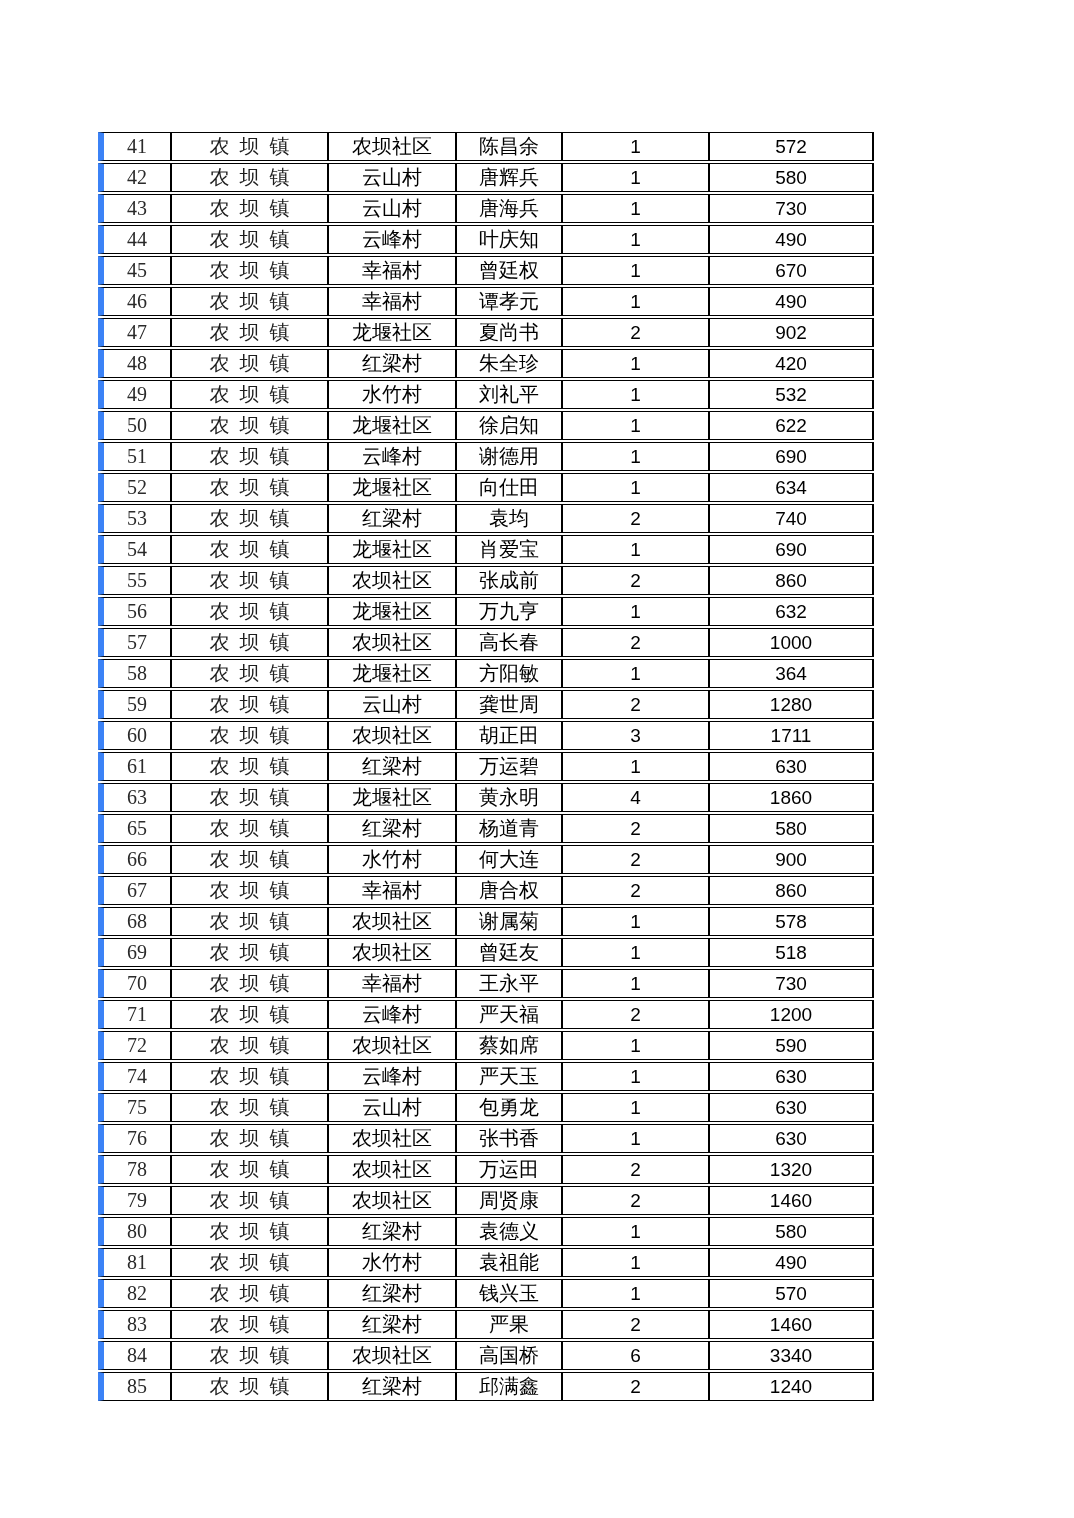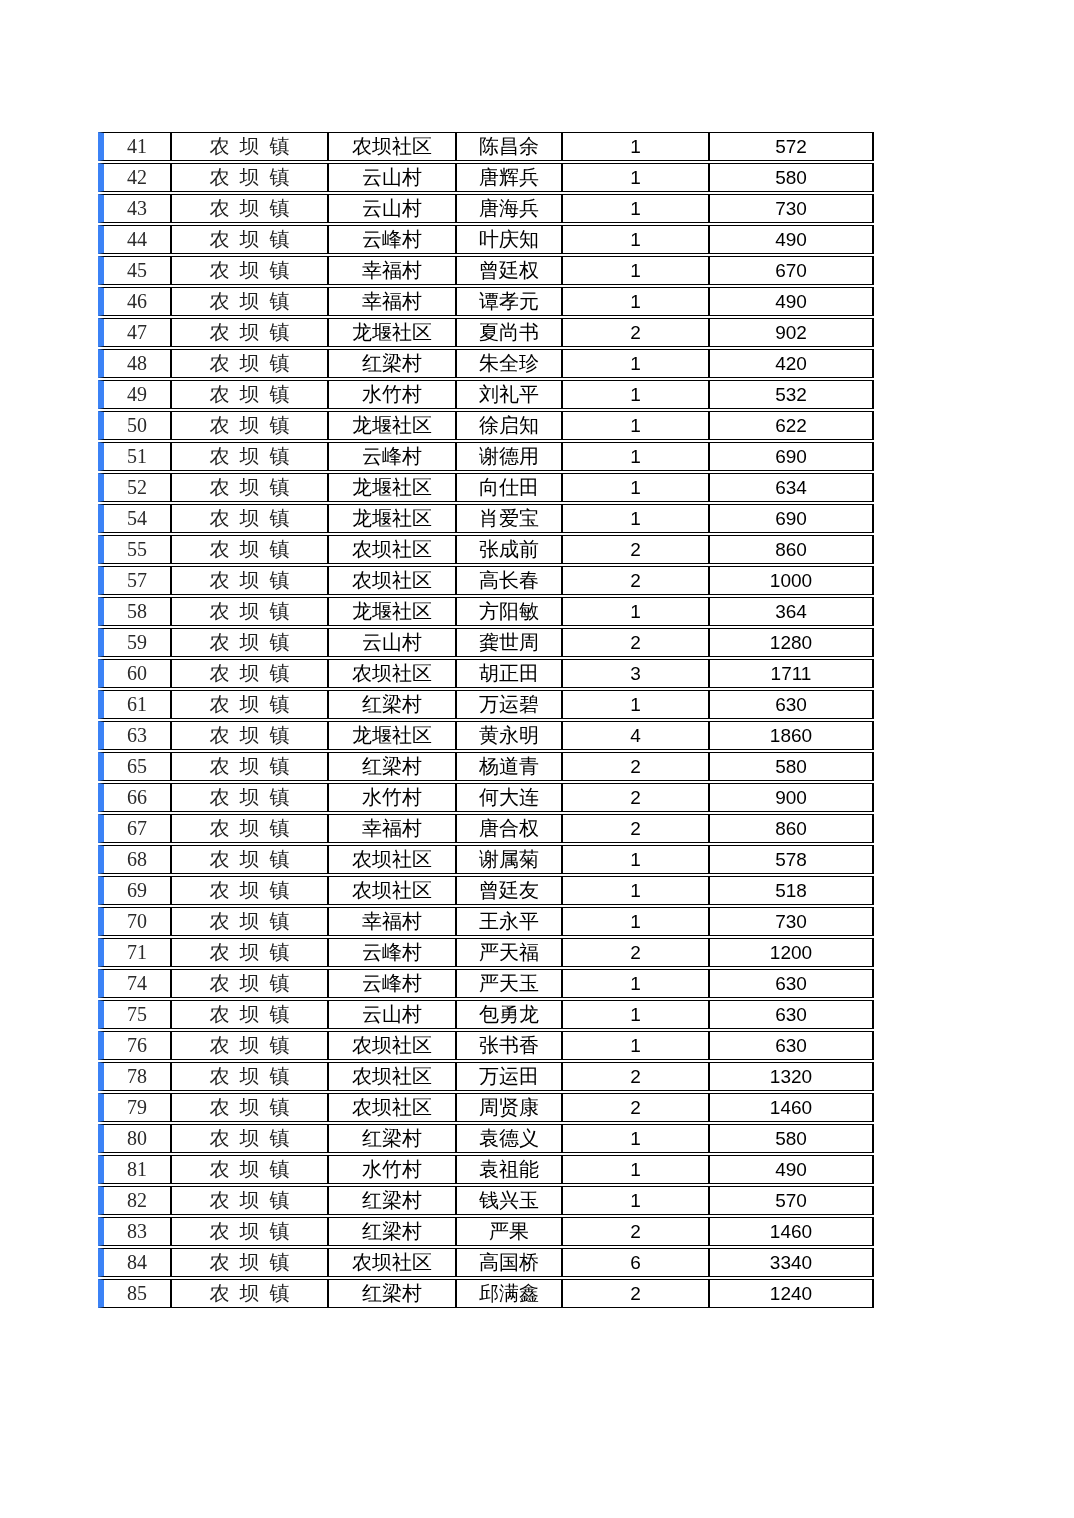--- a/index.html
+++ b/index.html
@@ -166,34 +166,50 @@
   </tr>
       <tr>
     <td class="c-no">52</td>
     <td class="c-town">农坝镇</td>
     <td class="c-village">龙堰社区</td>
     <td class="c-name">向仕田</td>
     <td class="c-count">1</td>
     <td class="c-amount">634</td>
   </tr>
       <tr>
+    <td class="c-no">53</td>
+    <td class="c-town">农坝镇</td>
+    <td class="c-village">红梁村</td>
+    <td class="c-name">袁均</td>
+    <td class="c-count">2</td>
+    <td class="c-amount">740</td>
+  </tr>
+      <tr>
     <td class="c-no">54</td>
     <td class="c-town">农坝镇</td>
     <td class="c-village">龙堰社区</td>
     <td class="c-name">肖爱宝</td>
     <td class="c-count">1</td>
     <td class="c-amount">690</td>
   </tr>
       <tr>
     <td class="c-no">55</td>
     <td class="c-town">农坝镇</td>
     <td class="c-village">农坝社区</td>
     <td class="c-name">张成前</td>
     <td class="c-count">2</td>
     <td class="c-amount">860</td>
+  </tr>
+      <tr>
+    <td class="c-no">56</td>
+    <td class="c-town">农坝镇</td>
+    <td class="c-village">龙堰社区</td>
+    <td class="c-name">万九亨</td>
+    <td class="c-count">1</td>
+    <td class="c-amount">632</td>
   </tr>
       <tr>
     <td class="c-no">57</td>
     <td class="c-town">农坝镇</td>
     <td class="c-village">农坝社区</td>
     <td class="c-name">高长春</td>
     <td class="c-count">2</td>
     <td class="c-amount">1000</td>
   </tr>
       <tr>
@@ -284,20 +300,28 @@
     <td class="c-count">1</td>
     <td class="c-amount">730</td>
   </tr>
       <tr>
     <td class="c-no">71</td>
     <td class="c-town">农坝镇</td>
     <td class="c-village">云峰村</td>
     <td class="c-name">严天福</td>
     <td class="c-count">2</td>
     <td class="c-amount">1200</td>
+  </tr>
+      <tr>
+    <td class="c-no">72</td>
+    <td class="c-town">农坝镇</td>
+    <td class="c-village">农坝社区</td>
+    <td class="c-name">蔡如席</td>
+    <td class="c-count">1</td>
+    <td class="c-amount">590</td>
   </tr>
       <tr>
     <td class="c-no">74</td>
     <td class="c-town">农坝镇</td>
     <td class="c-village">云峰村</td>
     <td class="c-name">严天玉</td>
     <td class="c-count">1</td>
     <td class="c-amount">630</td>
   </tr>
       <tr>

